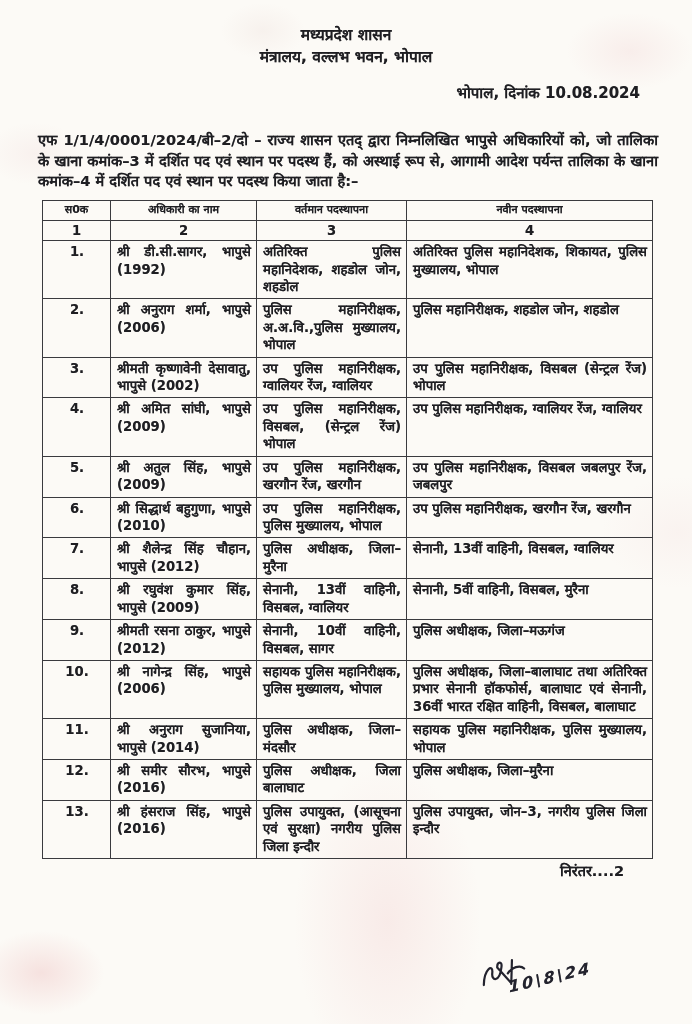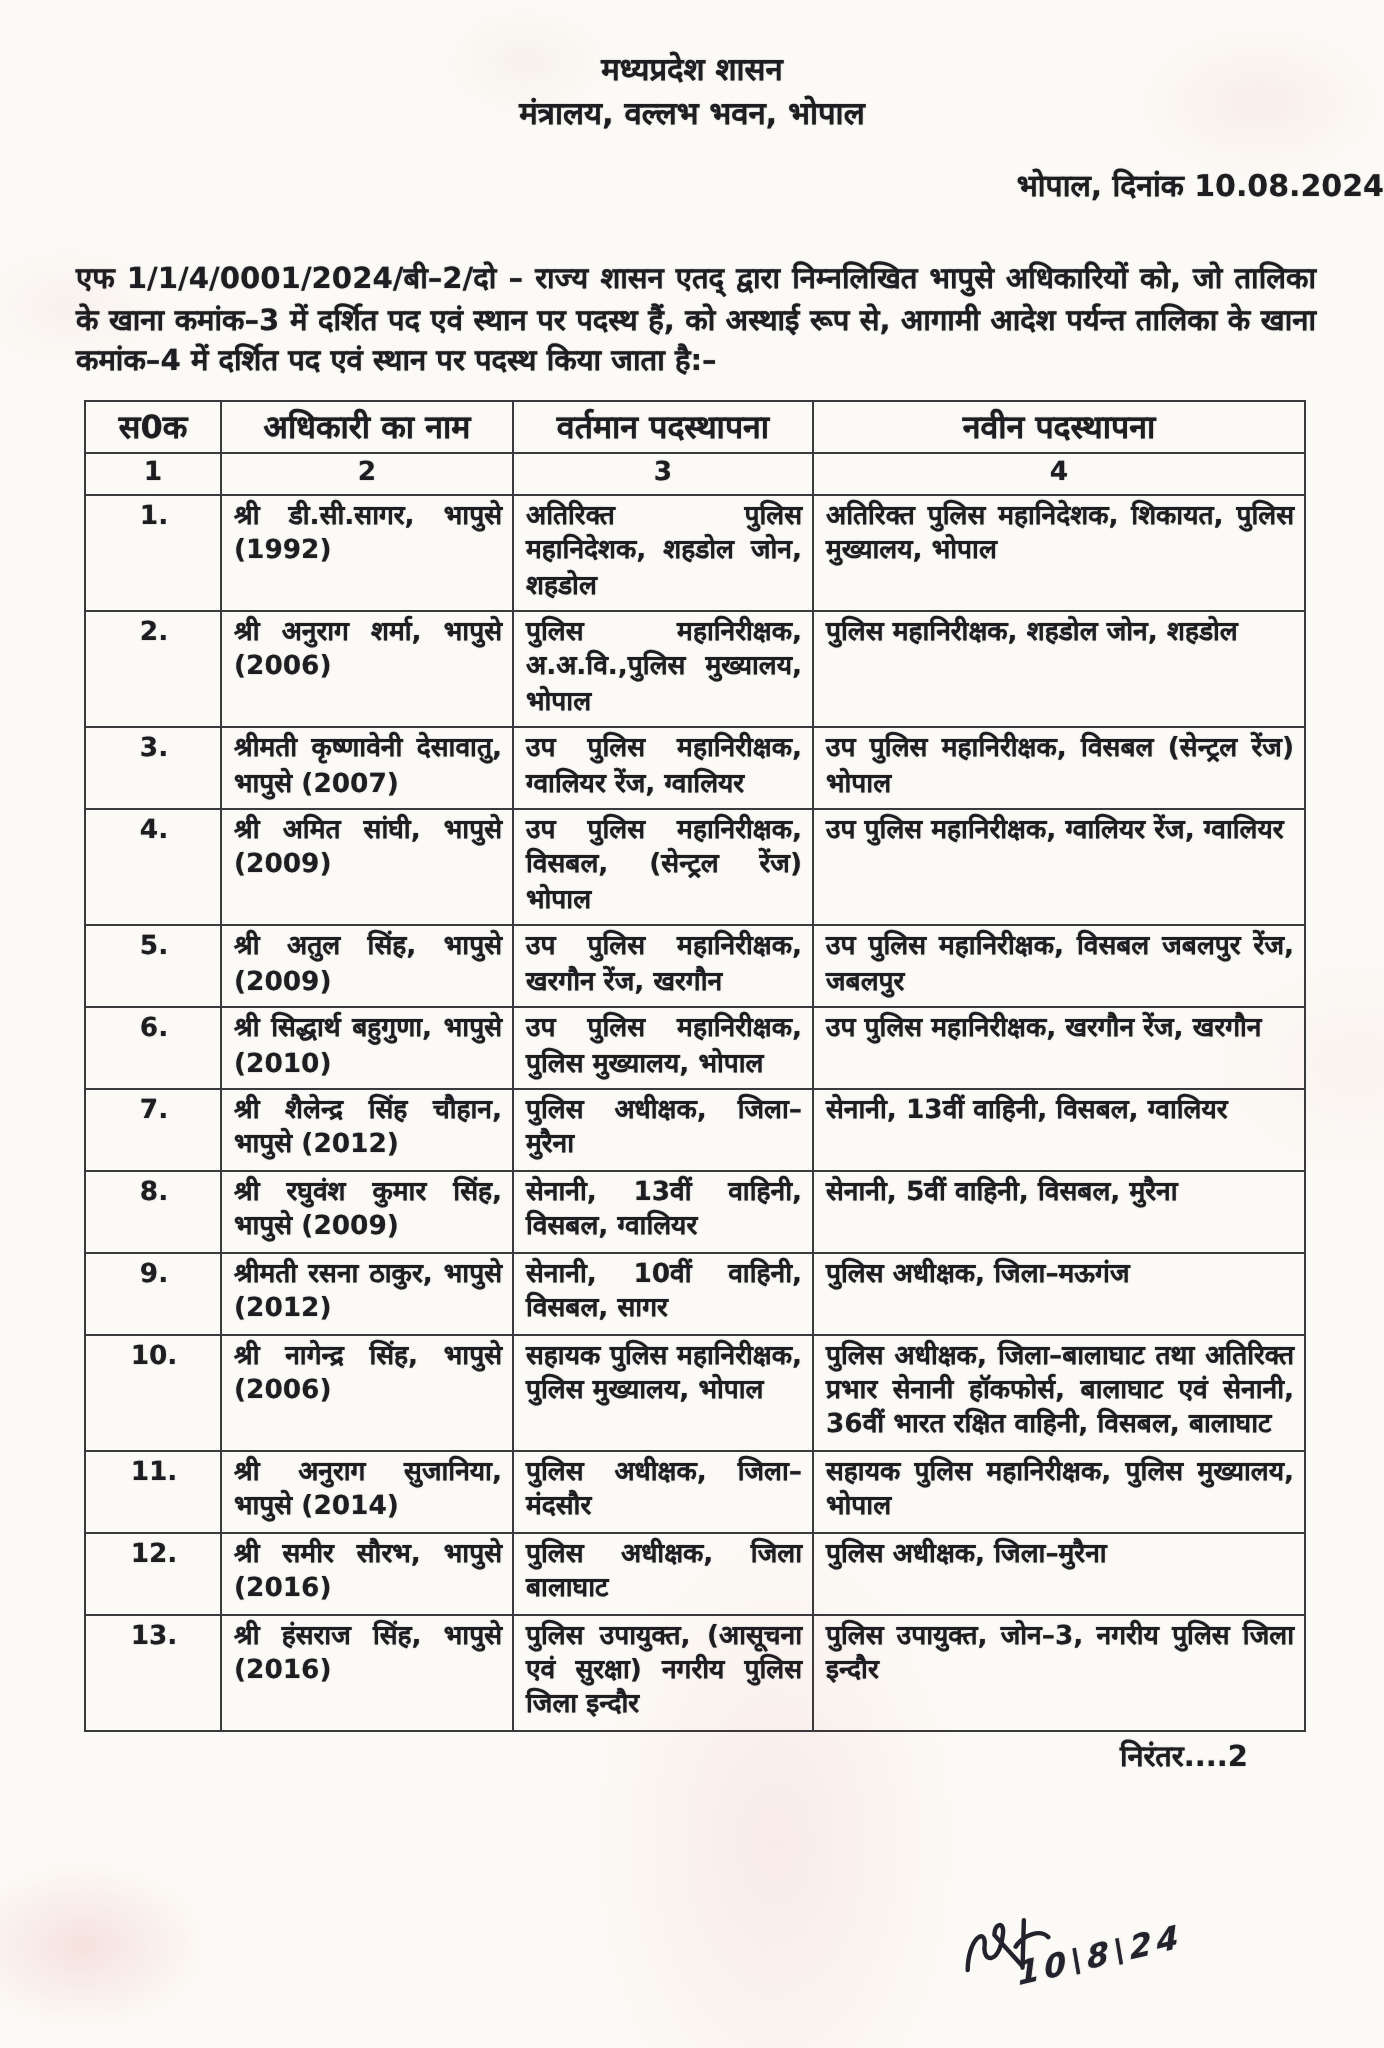--- a/index.html
+++ b/index.html
@@ -19,42 +19,42 @@
       radial-gradient(90px 55px at 91% 5%, rgba(238,205,205,.28), transparent 70%),
       radial-gradient(70px 45px at 5% 15%, rgba(236,210,210,.22), transparent 70%),
       radial-gradient(110px 80px at 98% 52%, rgba(240,214,214,.20), transparent 70%),
       radial-gradient(60px 40px at 38% 3%, rgba(232,215,210,.25), transparent 70%);
     color:#1e1e22;
     font-weight:bold;
   }
   .doc{position:absolute;inset:0;padding-top:24px;text-shadow:0 0 .6px rgba(45,45,50,.55);}
   .hdr{ text-align:center; font-size:15.5px; line-height:1.42; }
   .hdr div{white-space:nowrap;}
-  .dateline{ text-align:right; font-size:15px; margin-top:14px; }
+  .dateline{ text-align:right; padding-right:52px; font-size:15px; margin-top:14px; }
   .order-par{
     margin:28px 34px 8px 38px;
     font-size:14.6px; line-height:1.42;
     text-align:justify;
   }
   table.officers{
     margin-left:42px;
     width:610px;
     border-collapse:collapse;
     table-layout:fixed;
     font-size:13.2px; line-height:1.32;
   }
   table.officers td{
     border:1.4px solid #3a3a3e;
     padding:2px 5px 3px 6px;
     vertical-align:top;
     word-wrap:break-word;
   }
   td.c{text-align:center;}
   td.j{text-align:justify;}
-  tr.headrow td{ text-align:center; font-size:16px; padding:2px 6px; }
+  tr.headrow td{ text-align:center; font-size:11px; padding:2px 6px; }
   tr.numrow td{ text-align:center; padding:1px 2px; }
   .continuation{ text-align:right; padding-right:68px; font-size:14.5px; margin-top:1px; }
   .signature{
     position:absolute; left:472px; top:952px;
     transform:rotate(-13deg);
     color:#23232e;
   }
   .signature .scribble{display:block; margin-left:6px;}
   .sig-date{
     display:block; margin-left:34px; margin-top:-10px;
@@ -105,21 +105,21 @@
         <td class="j">अतिरिक्त पुलिस महानिदेशक, शिकायत, पुलिस मुख्यालय, भोपाल</td>
       </tr>
       <tr>
         <td class="c">2.</td>
         <td class="j">श्री अनुराग शर्मा, भापुसे (2006)</td>
         <td class="j">पुलिस महानिरीक्षक, अ.अ.वि.,पुलिस मुख्यालय, भोपाल</td>
         <td class="j">पुलिस महानिरीक्षक, शहडोल जोन, शहडोल</td>
       </tr>
       <tr>
         <td class="c">3.</td>
-        <td class="j">श्रीमती कृष्णावेनी देसावातु, भापुसे (2007)</td>
+        <td class="j">श्रीमती कृष्णावेनी देसावातु, भापुसे (2002)</td>
         <td class="j">उप पुलिस महानिरीक्षक, ग्वालियर रेंज, ग्वालियर</td>
         <td class="j">उप पुलिस महानिरीक्षक, विसबल (सेन्ट्रल रेंज) भोपाल</td>
       </tr>
       <tr>
         <td class="c">4.</td>
         <td class="j">श्री अमित सांघी, भापुसे (2009)</td>
         <td class="j">उप पुलिस महानिरीक्षक, विसबल, (सेन्ट्रल रेंज) भोपाल</td>
         <td class="j">उप पुलिस महानिरीक्षक, ग्वालियर रेंज, ग्वालियर</td>
       </tr>
       <tr>

